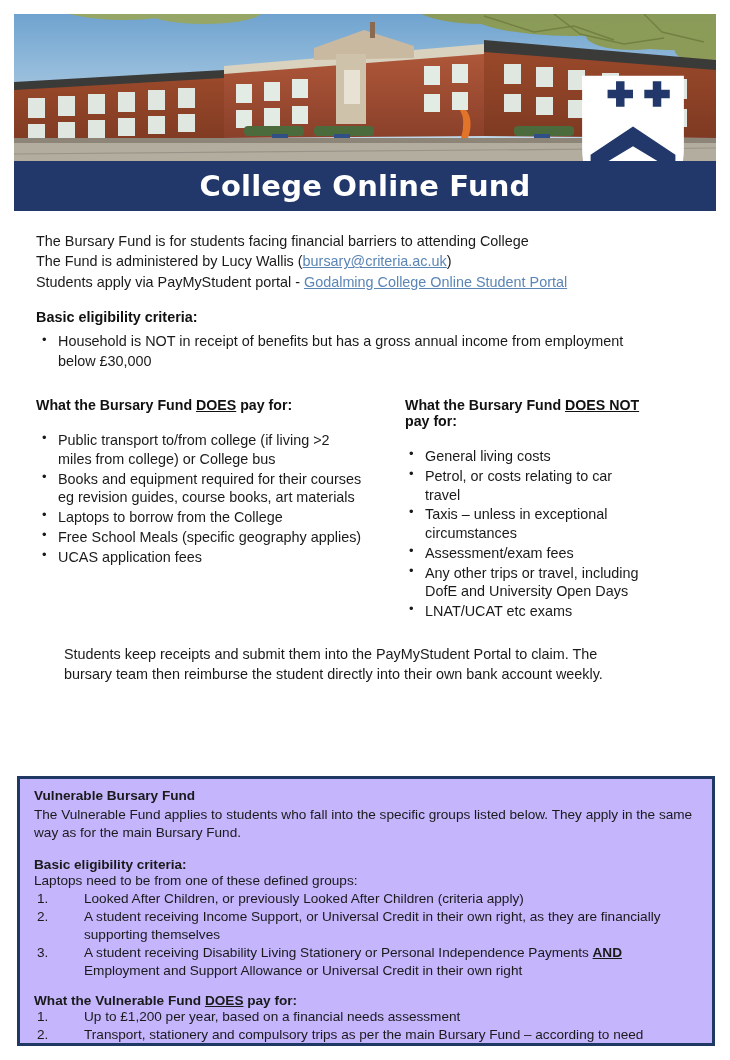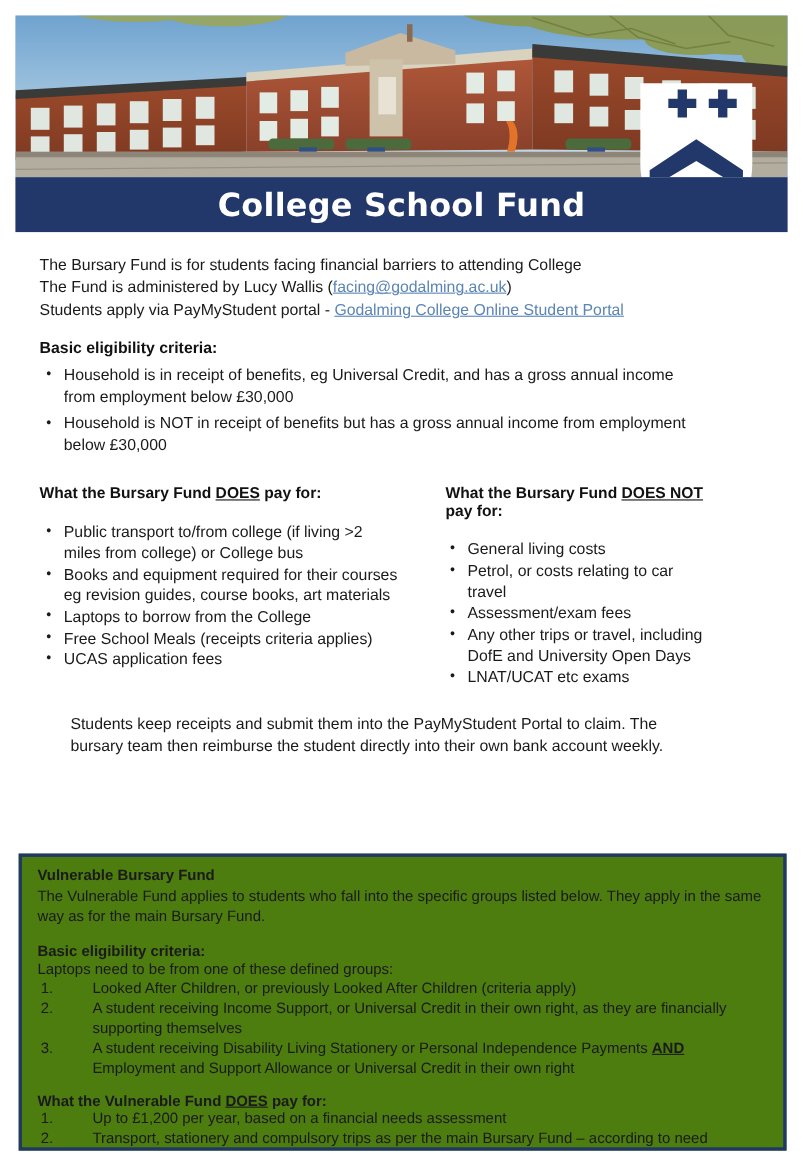--- a/index.html
+++ b/index.html
@@ -136,21 +136,21 @@
   }
 
   
   .vbox {
     position: absolute;
     left: 17px;
     top: 776px;
     width: 698px;
     height: 270px;
     border: 3px solid #1f3864;
-    background: #4d7c0f;
+    background: #c4b5fd;
     padding: 8px 12px 6px 14px;
   }
   .vbox .vtitle {
     font-size: 13.6px;
     font-weight: bold;
     margin: 0 0 1px 0;
   }
   .vbox p {
     margin: 0;
     font-size: 13.6px;
@@ -313,57 +313,57 @@
           <path d="M11 7 h3 v-3 h3 v3 h3 v3 h-3 v3 h-3 v-3 h-3 z"></path>
           <path d="M24 7 h3 v-3 h3 v3 h3 v3 h-3 v3 h-3 v-3 h-3 z"></path>
           <path d="M16 40 h3 v-3 h3 v3 h3 v3 h-3 v3 h-3 v-3 h-3 z"></path>
         </g>
       </svg>
 
     </div>
   </div>
 
   <div class="title-bar">
-    <span class="title-text">College School Fund</span>
+    <span class="title-text">College Online Fund</span>
   </div>
 </div>
 
 <div class="content">
   <div class="pad">
 
     <div class="intro-block">
       <p class="intro">The Bursary Fund is for students facing financial barriers to attending College</p>
-      <p class="intro"><span>The Fund is administered by Lucy Wallis (</span><a class="inline-link" href="#">facing@godalming.ac.uk</a><span>)</span></p>
+      <p class="intro"><span>The Fund is administered by Lucy Wallis (</span><a class="inline-link" href="#">bursary@criteria.ac.uk</a><span>)</span></p>
       <p class="intro"><span>Students apply via PayMyStudent portal - </span><a class="inline-link" href="#">Godalming College Online Student Portal</a></p>
     </div>
 
     <h3 class="sub">Basic eligibility criteria:</h3>
     <ul class="bullets">
-      <li>Household is in receipt of benefits, eg Universal Credit, and has a gross annual income from employment below £30,000</li>
       <li>Household is NOT in receipt of benefits but has a gross annual income from employment below £30,000</li>
     </ul>
 
     <div class="cols">
 
       <div class="col-left">
         <p class="col-head"><span>What the Bursary Fund </span><u>DOES</u><span> pay for:</span></p>
         <ul class="bullets">
           <li>Public transport to/from college (if living &gt;2 miles from college) or College bus</li>
           <li>Books and equipment required for their courses eg revision guides, course books, art materials</li>
           <li>Laptops to borrow from the College</li>
-          <li>Free School Meals (receipts criteria applies)</li>
+          <li>Free School Meals (specific geography applies)</li>
           <li>UCAS application fees</li>
         </ul>
       </div>
 
       <div class="col-right">
         <p class="col-head"><span>What the Bursary Fund </span><u>DOES NOT</u><span> pay for:</span></p>
         <ul class="bullets">
           <li>General living costs</li>
           <li>Petrol, or costs relating to car travel</li>
+          <li>Taxis – unless in exceptional circumstances</li>
           <li>Assessment/exam fees</li>
           <li>Any other trips or travel, including DofE and University Open Days</li>
           <li>LNAT/UCAT etc exams</li>
         </ul>
       </div>
 
     </div>
 
     <p class="closing">Students keep receipts and submit them into the PayMyStudent Portal to claim. The bursary team then reimburse the student directly into their own bank account weekly.</p>
   </div>

